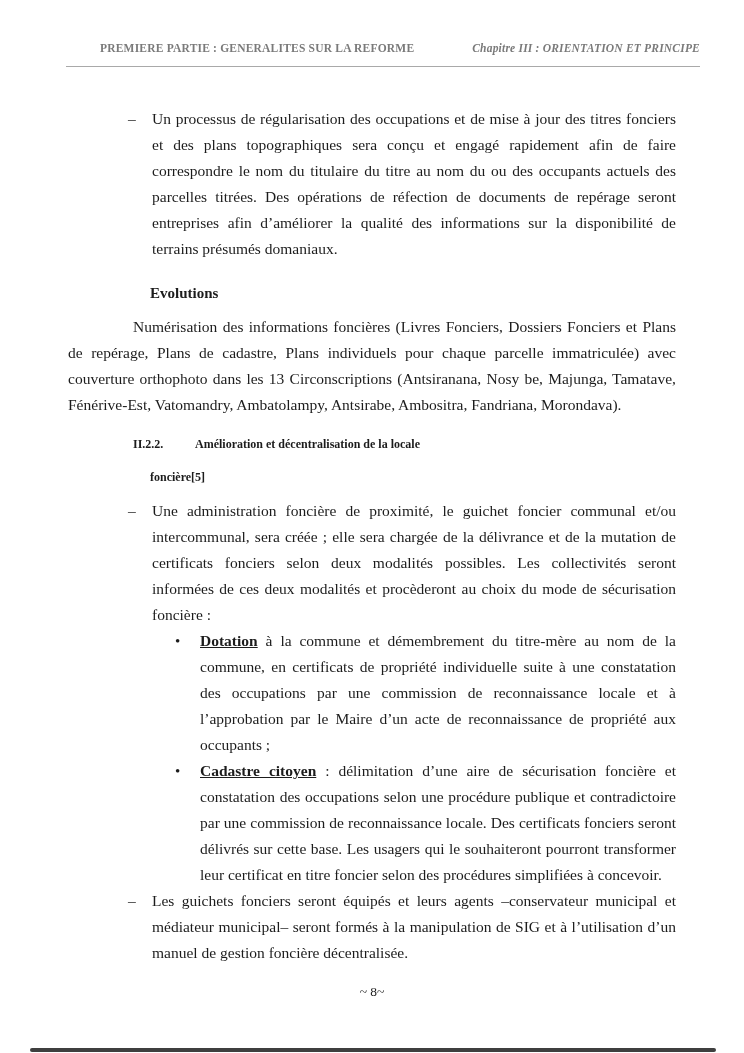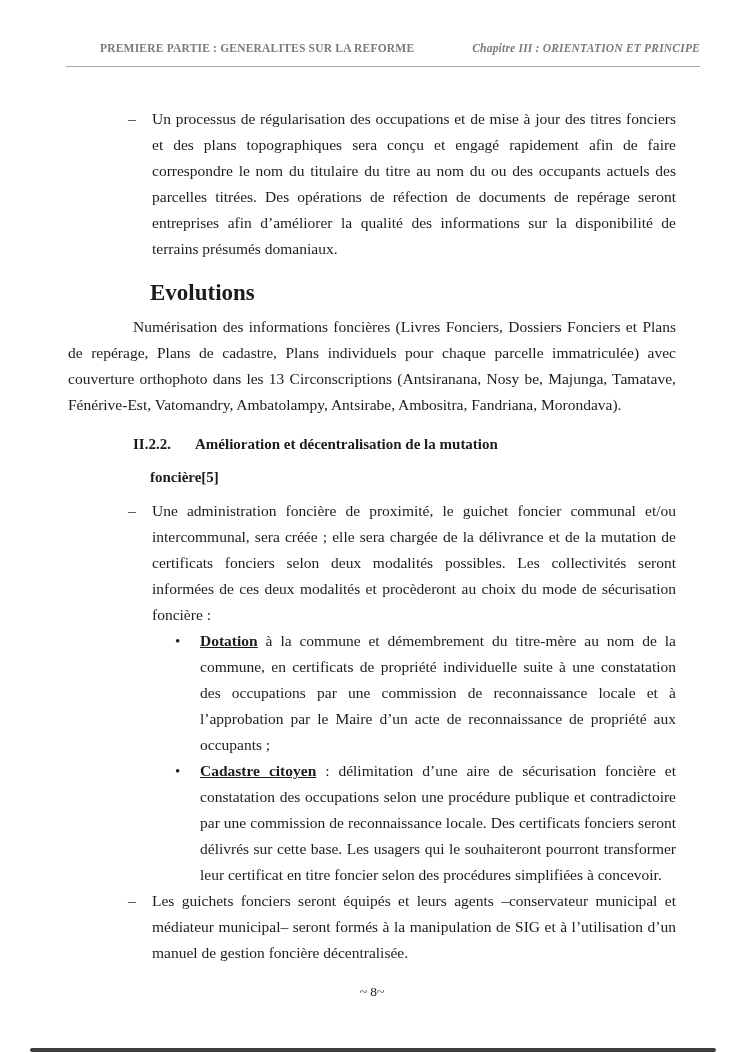--- a/index.html
+++ b/index.html
@@ -38,41 +38,41 @@
     font-size: 15.5px;
     line-height: 26px;
     text-align: justify;
   }
 
   .dash-item { position: relative; padding-left: 84px; }
   .dash-item .dash { position: absolute; left: 60px; }
 
   .evolutions {
     margin: 16px 0 6px 82px;
-    font-size: 23px;
+    font-size: 15px;
     font-weight: bold;
     line-height: 30px;
     text-align: left;
   }
 
   .numerisation { text-indent: 65px; }
 
   .sources {
     font-style: italic;
     font-size: 15px;
     text-align: center;
     padding-left: 118px;
     line-height: 26px;
   }
 
   .section-heading {
     position: relative;
     margin: 10px 0 4px 82px;
     font-weight: bold;
-    font-size: 15px;
+    font-size: 12px;
     line-height: 33px;
     text-align: left;
   }
   .section-number { position: absolute; left: -17px; top: 0; }
   .section-line1 { padding-left: 45px; }
 
   .b2 { margin-top: 4px; }
   .bold { font-weight: normal; }
 
   .sub-item { position: relative; padding-left: 132px; }
@@ -112,21 +112,21 @@
       <span>Un processus de régularisation des occupations et de mise à jour des titres fonciers et des plans topographiques sera conçu et engagé rapidement afin de faire correspondre le nom du titulaire du titre au nom du ou des occupants actuels des parcelles titrées. Des opérations de réfection de documents de repérage seront entreprises afin d’améliorer la qualité des informations sur la disponibilité de terrains présumés domaniaux.</span>
     </div>
 
     <div class="evolutions">Evolutions</div>
 
     <div class="numerisation">Numérisation des informations foncières (Livres Fonciers, Dossiers Fonciers et Plans de repérage, Plans de cadastre, Plans individuels pour chaque parcelle immatriculée)  avec couverture orthophoto dans les 13 Circonscriptions (Antsiranana, Nosy be, Majunga, Tamatave, Fénérive-Est, Vatomandry, Ambatolampy, Antsirabe, Ambositra, Fandriana, Morondava).</div>
 
 
     <div class="section-heading">
       <span class="section-number">II.2.2.</span>
-      <div class="section-line1">Amélioration et décentralisation de la mutation</div>
+      <div class="section-line1">Amélioration et décentralisation de la locale</div>
       <div>foncière[5]</div>
     </div>
 
     <div class="dash-item b2">
       <span class="dash">–</span>
       <span>Une administration foncière de proximité, le </span><span class="bold">guichet foncier</span><span> communal et/ou intercommunal, sera créée ; elle sera chargée </span><span class="bold">de la délivrance et de la mutation de certificats fonciers</span><span> selon deux modalités possibles. Les collectivités seront informées de ces deux modalités et procèderont au choix du mode de sécurisation foncière :</span>
     </div>
 
     <div class="sub-item">
       <span class="marker">•</span>

